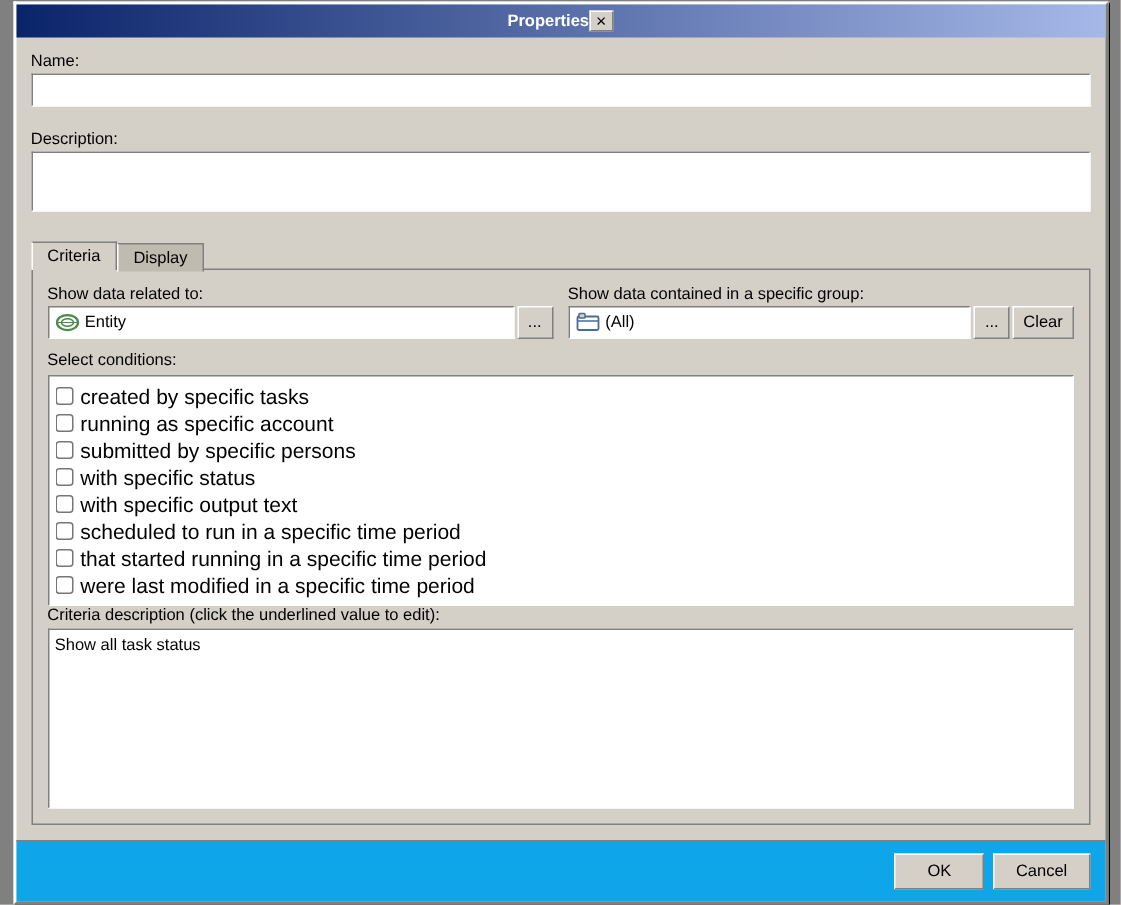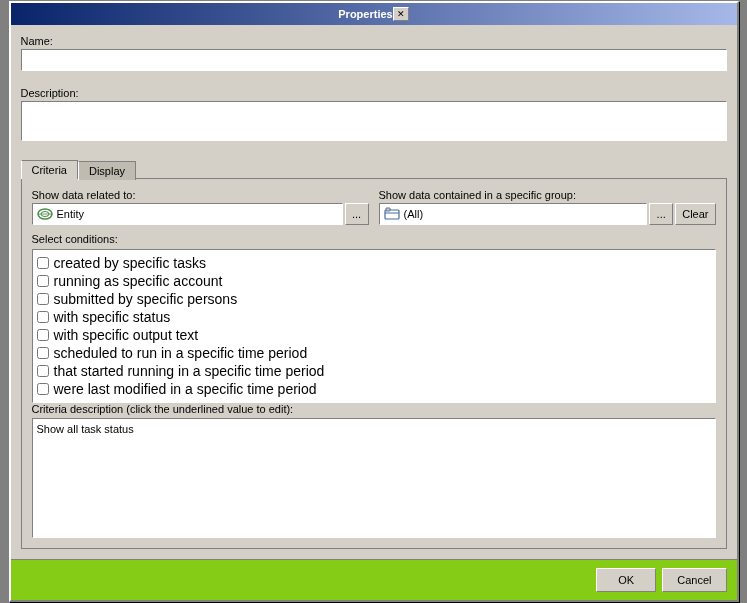--- a/index.html
+++ b/index.html
@@ -183,21 +183,21 @@
       border: 1px solid;
       border-color: #808080 #ffffff #ffffff #808080;
       padding: 4px;
       font-size: 11px;
     }
     .dialog-footer {
       display: flex;
       justify-content: flex-end;
       padding: 8px 10px;
       gap: 6px;
-      background: #84cc16;
+      background: #0ea5e9;
       border-top: 1px solid #808080;
     }
     .footer-btn {
       background: #d4d0c8;
       border: 1px solid;
       border-color: #ffffff #808080 #808080 #ffffff;
       padding: 3px 14px;
       font-size: 11px;
       cursor: pointer;
       min-width: 60px;

